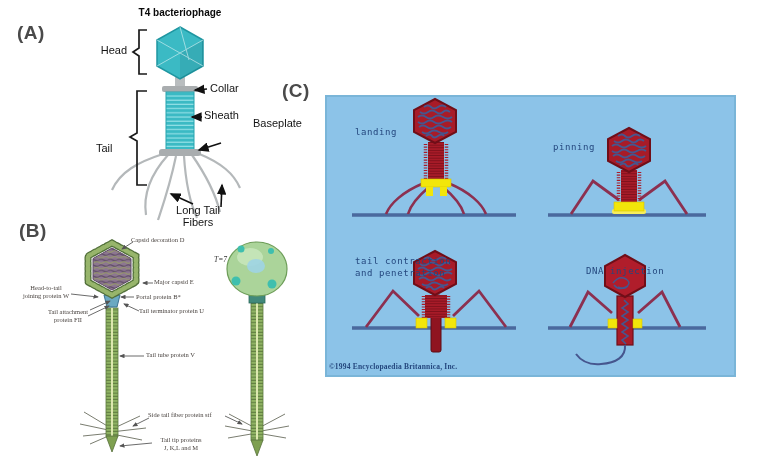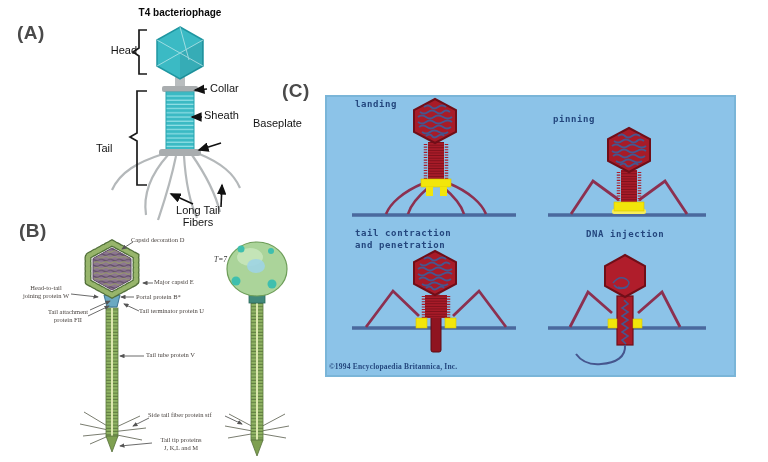--- a/index.html
+++ b/index.html
@@ -9,21 +9,21 @@
   
   .pid{position:absolute;font-family:"Liberation Sans",sans-serif;font-weight:bold;
        font-size:19px;color:#4a4a4a;letter-spacing:0.5px;}
   #pid-a{left:17px;top:22px;}
   #pid-b{left:19px;top:220px;}
   #pid-c{left:282px;top:80px;}
   
   #pa-title{position:absolute;left:100px;top:7px;width:160px;text-align:center;
             font-weight:bold;font-size:10px;color:#0a0a0a;}
   .lbl{position:absolute;font-size:11px;color:#141414;line-height:1.05;}
-  #l-head{left:103px;top:45px;width:34px;text-align:right;}
+  #l-head{left:93px;top:45px;width:34px;text-align:right;}
   #l-collar{left:210px;top:83px;}
   #l-sheath{left:204px;top:110px;}
   #l-tail{left:96px;top:143px;width:26px;}
   #l-baseplate{left:221px;top:118px;padding-left:32px;}
   #l-ltf{left:166px;top:205px;width:64px;text-align:center;white-space:pre-line;}
   
   .ann{position:absolute;font-family:"Liberation Serif",serif;font-size:6.5px;color:#4a4440;
        line-height:1.2;white-space:pre-line;}
   #ann0{left:131px;top:236px;}
   #ann1{left:154px;top:278px;}
@@ -32,26 +32,26 @@
   #ann4{left:38px;top:308px;width:60px;text-align:center;}
   #ann5{left:139px;top:307px;}
   #ann6{left:146px;top:351px;}
   #ann7{left:148px;top:411px;}
   #ann8{left:150px;top:436px;width:62px;text-align:center;}
   #t7{position:absolute;left:214px;top:255px;font-family:"Liberation Serif",serif;
       font-size:7.5px;color:#333;font-style:italic;}
   
   .pc-bg{position:absolute;left:325px;top:95px;width:411px;height:282px;background:#8cc3e8;
          border:2px solid #7ab5d8;box-sizing:border-box;}
-  .pc-step{position:absolute;font-family:"DejaVu Sans Mono",monospace;font-weight:bold;
-           font-size:9px;letter-spacing:0.6px;color:#24477e;white-space:pre-line;line-height:1.3;}
+  .pc-step{position:absolute;font-family:"DejaVu Sans Mono",monospace;font-weight:normal;
+           font-size:9px;letter-spacing:0.6px;color:#24477e;white-space:pre-line;line-height:1.3;margin-top:28px;}
   #st0{left:355px;top:99px;}
   #st1{left:553px;top:114px;}
   #st2{left:355px;top:228px;}
-  #st3{left:553px;top:229px;padding-left:33px;}
+  #st3{left:553px;top:238px;padding-left:33px;}
   #pc-copy{position:absolute;left:329px;top:362px;font-family:Liberation Serif, serif;
            font-weight:bold;font-size:7.5px;letter-spacing:0.2px;color:#24477e;}
 </style>
 </head>
 <body>
 
 <div id="canvas">
 
   <div class="pc-bg"></div>
 

